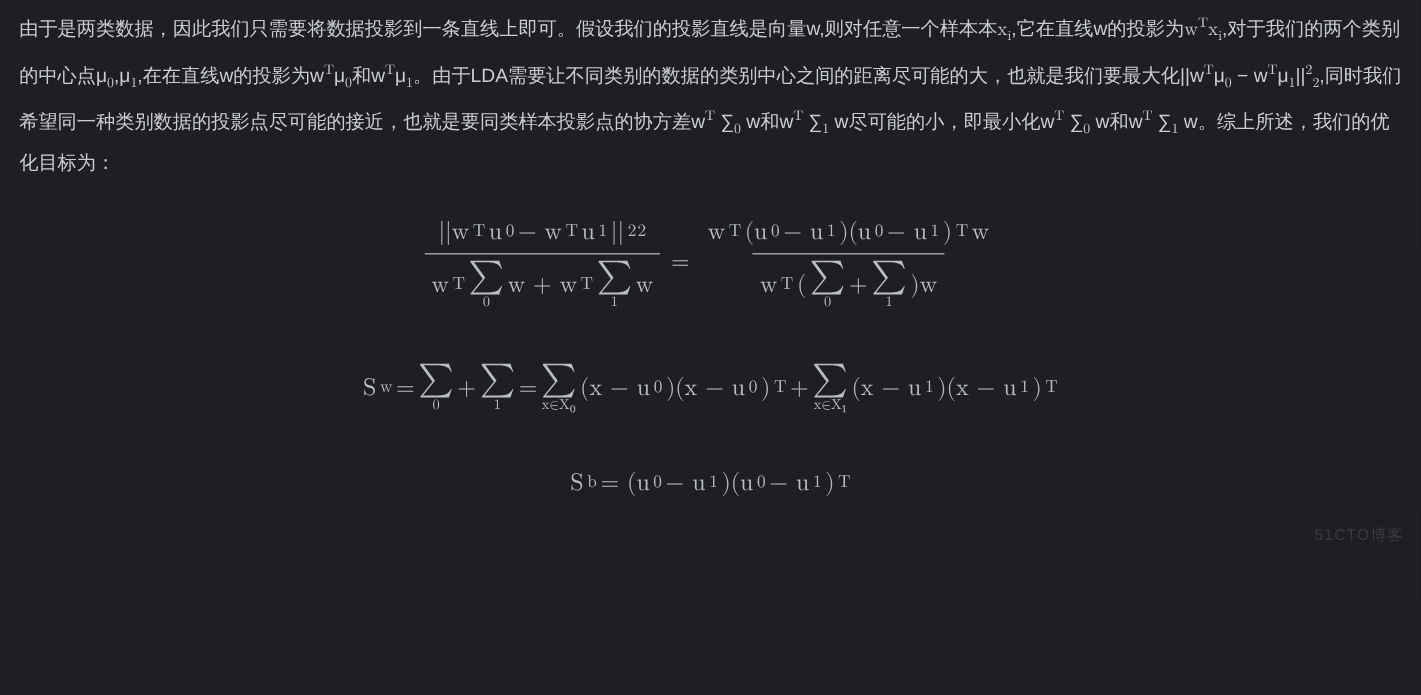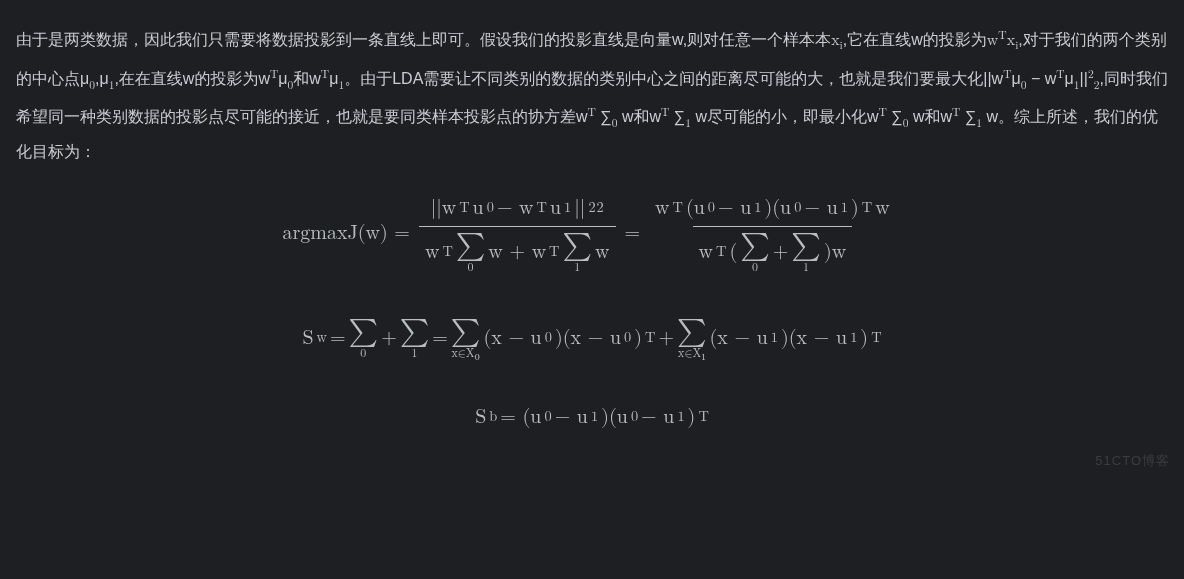--- a/index.html
+++ b/index.html
@@ -1,17 +1,17 @@
 <!DOCTYPE html>
 <html><head>
 <meta charset="utf-8">
 <style>
 html,body{margin:0;padding:0;background:#1e1f22;color:#c9ccd1;font-family:"Microsoft YaHei","PingFang SC","Hiragino Sans GB",sans-serif;width:1184px}
 .page{padding:6px 16px 40px 16px;font-size:16px;line-height:28px;position:relative}
-.para{margin:16px 0 28px 0}
+.para{margin:1px 0 28px 0}
 .math{font-family:"Cambria Math","Latin Modern Math","STIX Two Math",Georgia,serif}
 .eq{display:flex;justify-content:center;margin:28px 0 44px 0;font-family:"Cambria Math","Latin Modern Math","STIX Two Math",Georgia,serif;color:#b9bdbf;font-size:20px}
 .frac{display:inline-flex;flex-direction:column;align-items:center;vertical-align:middle;margin:0 6px}
 .frac .num{padding:0 6px 4px 6px}
 .frac .den{padding:4px 6px 0 6px;border-top:1px solid #b9bdbf}
 .sigma{display:inline-flex;flex-direction:column;align-items:center;vertical-align:middle;line-height:1}
 .sigma .big{font-size:28px;line-height:28px}
 .sigma .sub{font-size:12px;margin-top:2px}
 sub,sup{font-size:0.72em}
 .row{display:inline-flex;align-items:center;gap:3px}
@@ -20,21 +20,20 @@
 </head>
 <body>
 <div class="page">
 
 <p class="para">
 <span>由于是两类数据，因此我们只需要将数据投影到一条直线上即可。假设我们的投影直线是向量w,则对任意一个样本本</span><span class="math"><span>x</span><sub>i</sub></span><span>,它在直线w的投影为</span><span class="math"><span>w</span><sup>T</sup><span>x</span><sub>i</sub></span><span>,对于我们的两个类别的中心点μ</span><sub class="math">0</sub><span>,μ</span><sub class="math">1</sub><span>,在在直线w的投影为w</span><sup class="math">T</sup><span>μ</span><sub class="math">0</sub><span>和w</span><sup class="math">T</sup><span>μ</span><sub class="math">1</sub><span>。由于LDA需要让不同类别的数据的类别中心之间的距离尽可能的大，也就是我们要最大化||w</span><sup class="math">T</sup><span>μ</span><sub class="math">0</sub><span> − w</span><sup class="math">T</sup><span>μ</span><sub class="math">1</sub><span>||</span><sup class="math">2</sup><sub class="math">2</sub><span>,同时我们希望同一种类别数据的投影点尽可能的接近，也就是要同类样本投影点的协方差w</span><sup class="math">T</sup><span> ∑</span><sub class="math">0</sub><span> w和w</span><sup class="math">T</sup><span> ∑</span><sub class="math">1</sub><span> w尽可能的小，即最小化w</span><sup class="math">T</sup><span> ∑</span><sub class="math">0</sub><span> w和w</span><sup class="math">T</sup><span> ∑</span><sub class="math">1</sub><span> w。综上所述，我们的优化目标为：</span>
 </p>
 
 <div class="eq">
   <span class="row">
-    <span>argmaxJ(w) =</span>
     <span class="frac">
       <span class="num row">
         <span>||w</span>
             <sup>T</sup>
             <span>u</span>
             <sub>0</sub>
             <span> − w</span>
             <sup>T</sup>
             <span>u</span>
             <sub>1</sub>

